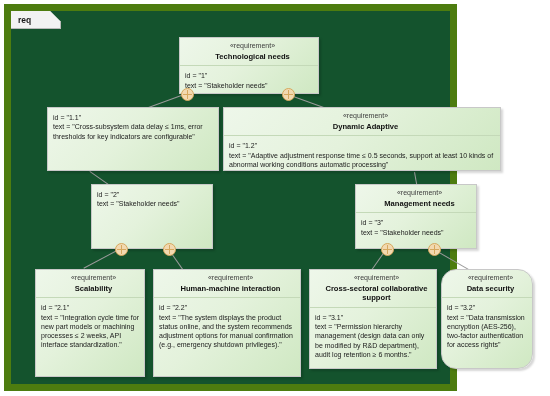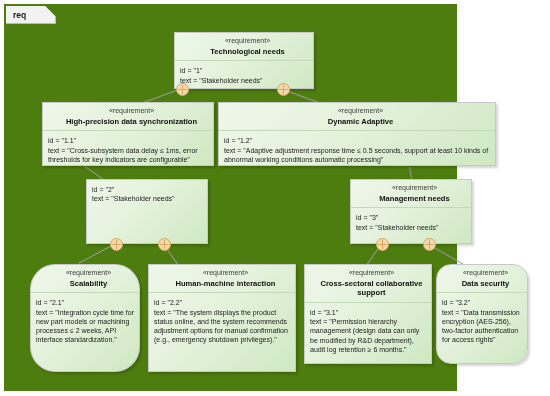--- a/index.html
+++ b/index.html
@@ -6,22 +6,22 @@
   body{
     width:550px;height:396px;
     background:#ffffff;
     font-family:"Liberation Sans", sans-serif;
     overflow:hidden;
   }
   #diagram-frame{
     position:absolute;
     left:4px;top:4px;
     width:453px;height:387px;
-    background:#4d7c0f;
-    border:2px solid #4d7c0f;
+    background:#14532d;
+    border:7px solid #4d7c0f;
     box-sizing:border-box;
   }
   #frame-tab{
     position:absolute;
     left:0;top:0;
     height:17px;
     padding:0 26px 0 7px;
     background:#f2f2f2;
     border-right:1px solid #b9b9b9;
     border-bottom:1px solid #b9b9b9;
@@ -126,24 +126,20 @@
     </div>
     <div class="req-body">
       <span class="line">id = "1"</span>
       <span class="line">text = "Stakeholder needs"</span>
     </div>
   </div>
   <div class="cross-icon" style="left:170px;top:77px;"></div>
   <div class="cross-icon" style="left:271px;top:77px;"></div>
 
   <div class="req-block" style="left:36px;top:96px;width:172px;height:64px;">
-    <div class="req-head">
-      <span class="stereotype">«requirement»</span>
-      <span class="req-title">High-precision data synchronization</span>
-    </div>
     <div class="req-body">
       <span class="line">id = "1.1"</span>
       <span class="line">text = "Cross-subsystem data delay ≤ 1ms, error thresholds for key indicators are configurable"</span>
     </div>
   </div>
 
   <div class="req-block" style="left:212px;top:96px;width:278px;height:64px;">
     <div class="req-head">
       <span class="stereotype">«requirement»</span>
       <span class="req-title">Dynamic Adaptive</span>
@@ -169,21 +165,21 @@
       <span class="req-title">Management needs</span>
     </div>
     <div class="req-body">
       <span class="line">id = "3"</span>
       <span class="line">text = "Stakeholder needs"</span>
     </div>
   </div>
   <div class="cross-icon" style="left:370px;top:232px;"></div>
   <div class="cross-icon" style="left:417px;top:232px;"></div>
 
-  <div class="req-block" style="left:24px;top:258px;width:110px;height:108px;border-radius:25px;">
+  <div class="req-block" style="left:24px;top:258px;width:110px;height:108px;">
     <div class="req-head">
       <span class="stereotype">«requirement»</span>
       <span class="req-title">Scalability</span>
     </div>
     <div class="req-body">
       <span class="line">id = "2.1"</span>
       <span class="line">text = "Integration cycle time for new part models or machining processes ≤ 2 weeks, API interface standardization."</span>
     </div>
   </div>
 

